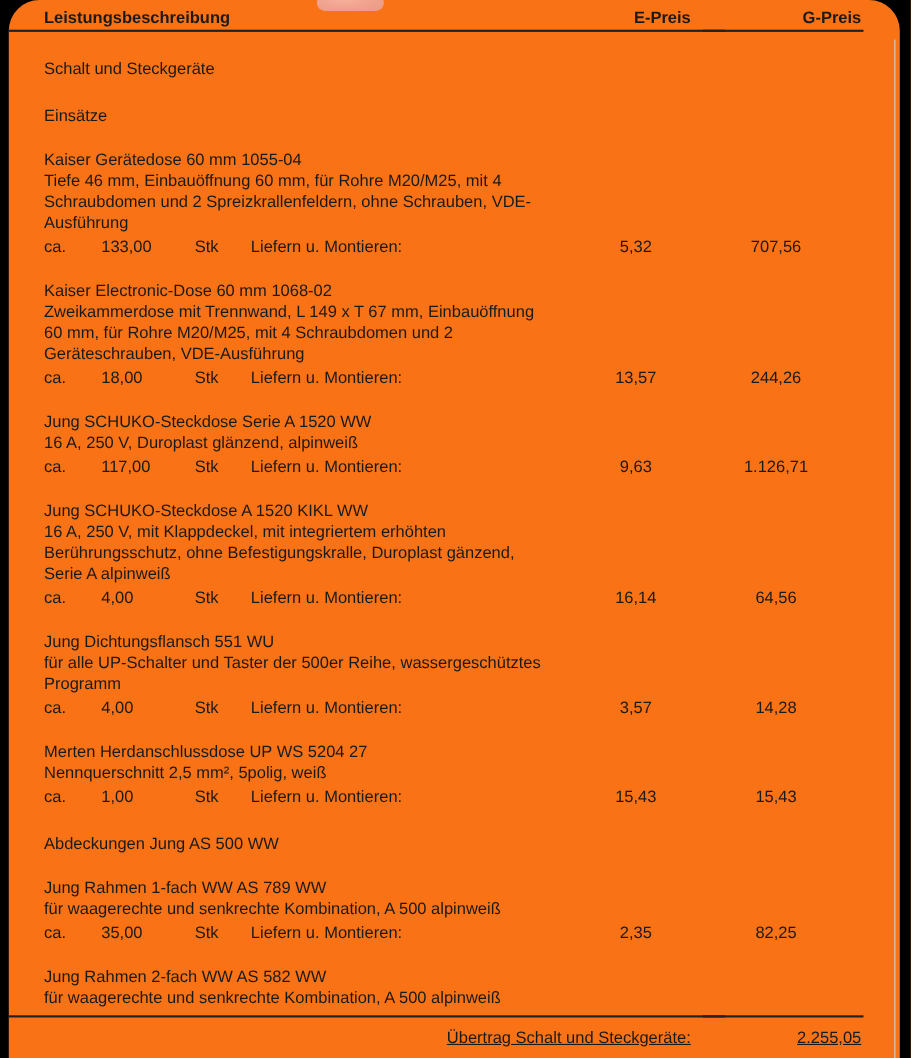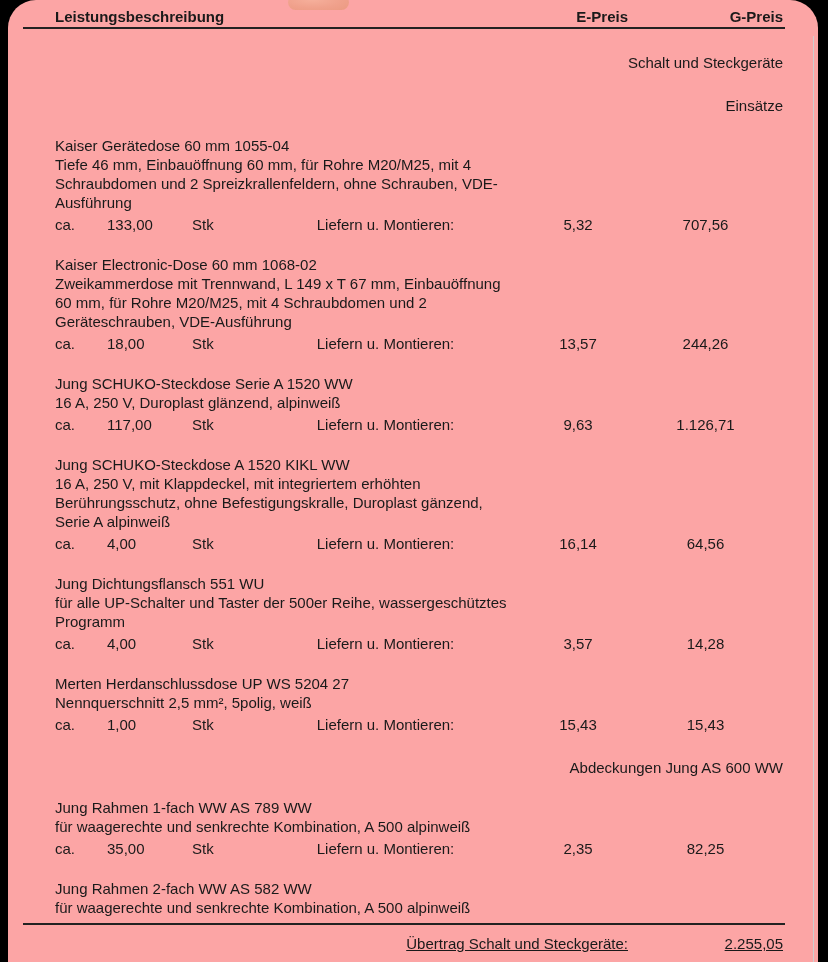--- a/index.html
+++ b/index.html
@@ -7,24 +7,23 @@
   body {
     background: #000;
     font-family: "Liberation Sans", "DejaVu Sans", sans-serif;
     color: #1a1a1a;
     position: relative;
     overflow: hidden;
   }
   .page {
     position: absolute;
     top: 0; bottom: 0; left: 8px; right: 10px;
-    background: #fca5a5;
+    background: #f97316;
     border-radius: 28px 28px 0 0;
     overflow: hidden;
-    padding-left: 15px;
   }
   .page::after {              
     content: "";
     position: absolute;
     top: 36px; bottom: 0; right: 4px;
     width: 1px;
     background: #cfcfcf;
   }
   .highlight-blob {
     position: absolute;
@@ -49,30 +48,30 @@
   .head-row .num { text-align: right; }
   .rule {
     position: relative;
     height: 2px;
     margin-top: 1px;
   }
   .rule .seg { position: absolute; top: 0; height: 2px; background: #222; }
   .rule .seg1 { left: -32px; width: 651px; }
   .rule .seg2 { left: 599px; right: -2px; }
   
-  .heading { margin-top: 24px; text-align: right; }
+  .heading { margin-top: 24px; }
   .item { margin-top: 21px; }
   .price-row {
     display: grid;
     grid-template-columns: 52px 73px 52px 1fr 100px 155px;
     margin-top: 3px;
   }
   .price-row .qty   { }
   .price-row .unit  { padding-left: 12px; }
-  .price-row .action{ padding-left: 11px; text-align: center; }
+  .price-row .action{ padding-left: 11px; }
   .price-row .num   { text-align: center; }
   
   .footer-rule { margin-top: 6px; }
   .footer-row {
     display: grid;
     grid-template-columns: 1fr 155px;
     margin-top: 9px;
     text-decoration: underline;
   }
   .footer-row .label { text-align: right; }
@@ -183,21 +182,21 @@
           </div>
     <div class="price-row">
       <span class="pfx">ca.</span>
       <span class="qty">1,00</span>
       <span class="unit">Stk</span>
       <span class="action">Liefern u. Montieren:</span>
       <span class="num">15,43</span>
       <span class="num">15,43</span>
     </div>
   </div>
-        <div class="heading">Abdeckungen Jung AS 600 WW</div>
+        <div class="heading">Abdeckungen Jung AS 500 WW</div>
         <div class="item">
     <div class="t">Jung Rahmen 1-fach WW AS 789 WW</div>
     <div class="d">
             <div>für waagerechte und senkrechte Kombination, A 500 alpinweiß</div>
           </div>
     <div class="price-row">
       <span class="pfx">ca.</span>
       <span class="qty">35,00</span>
       <span class="unit">Stk</span>
       <span class="action">Liefern u. Montieren:</span>

